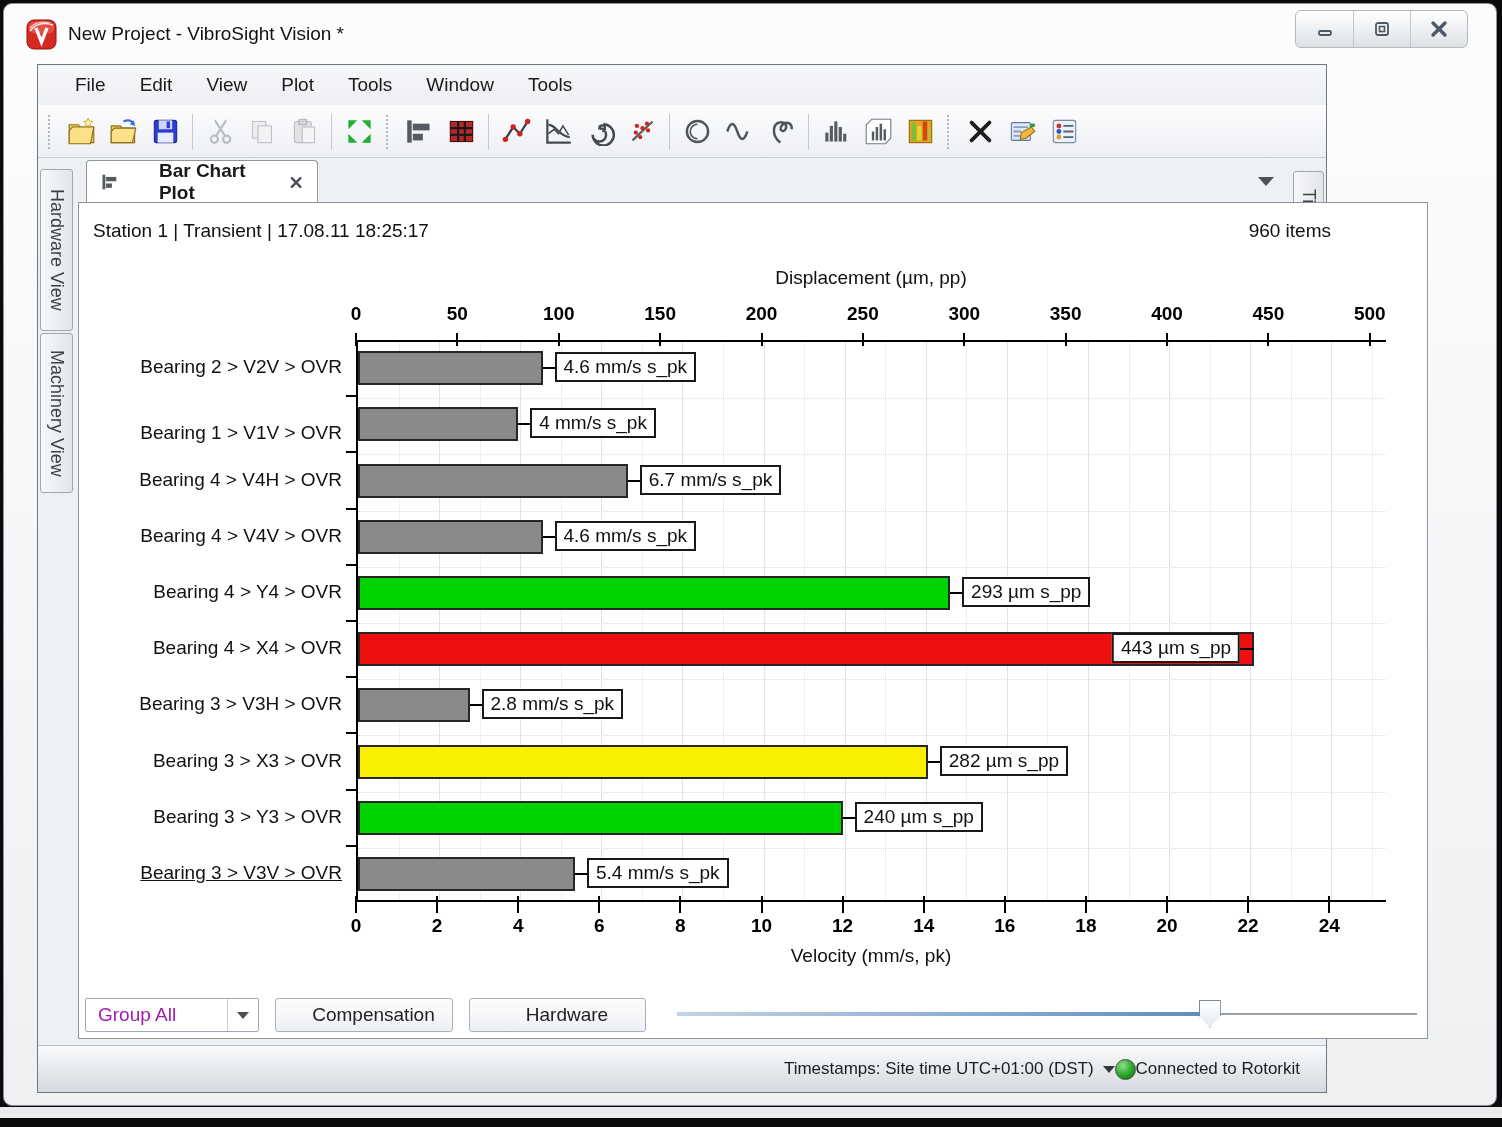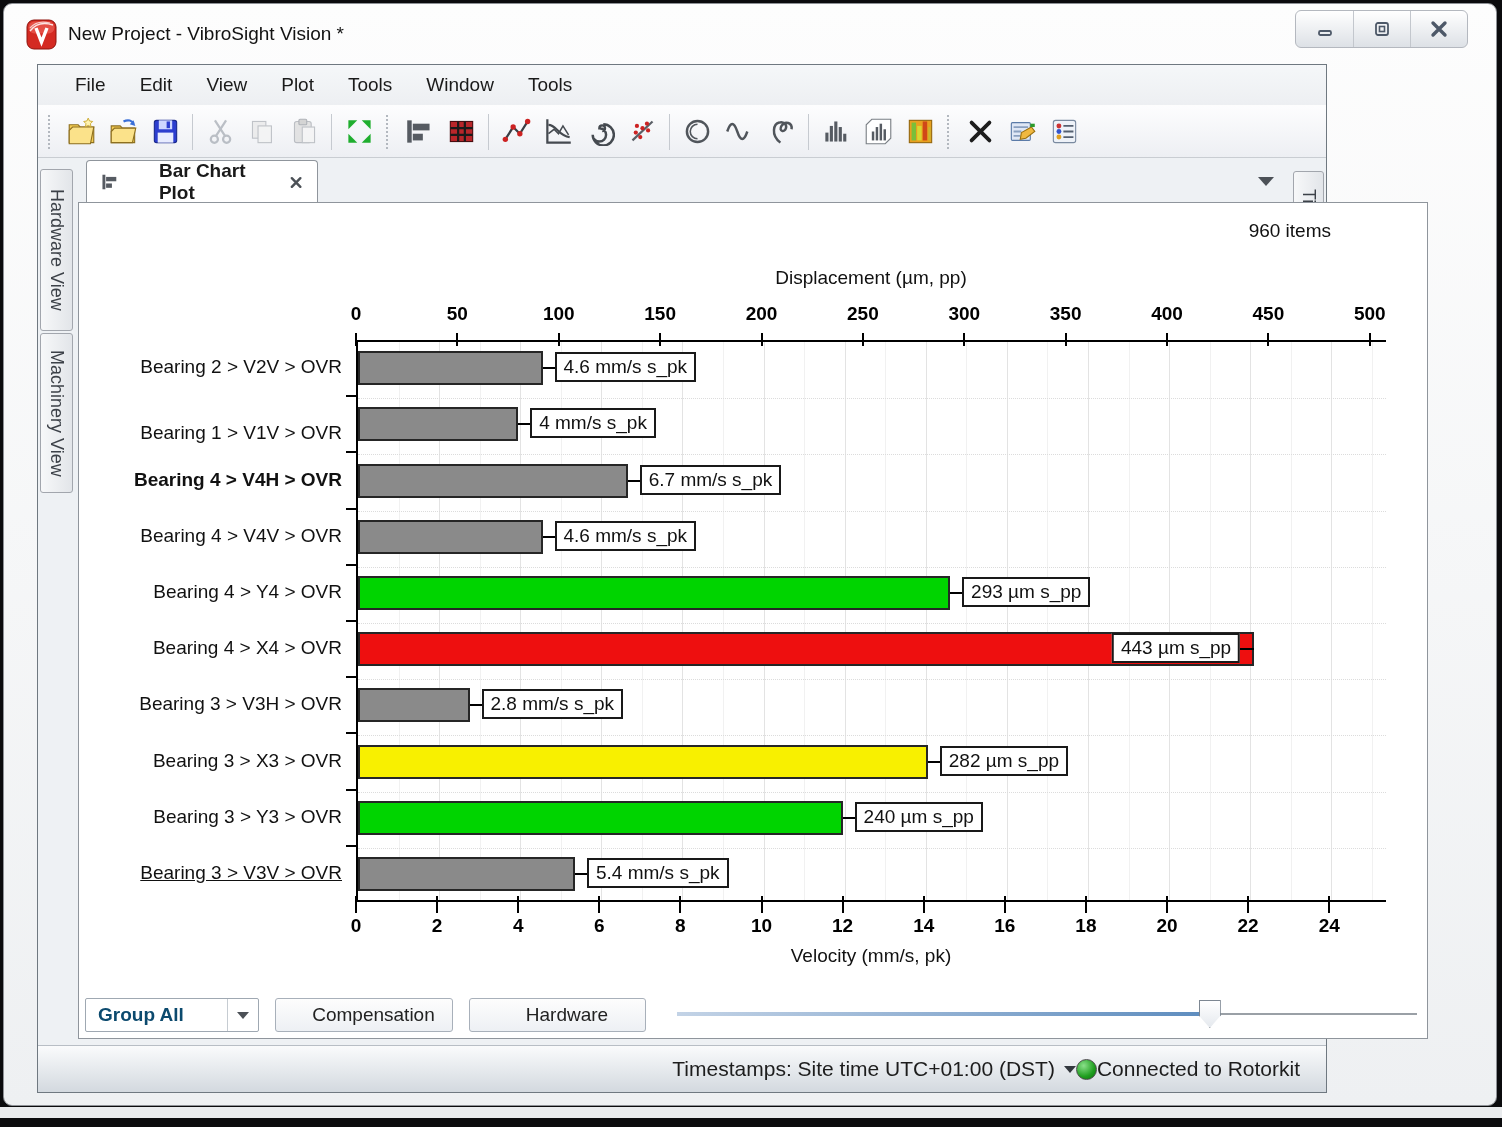--- a/index.html
+++ b/index.html
@@ -68,40 +68,40 @@
   .tick { position:absolute; background:#000; }
   .ticklabel { position:absolute; width:70px; text-align:center; font-size:19px; font-weight:bold; color:#000; }
   .cat-label { position:absolute; left:0; width:263px; text-align:right; font-size:19px; color:#111; white-space:nowrap; }
   .bar { position:absolute; height:34px; border:2px solid #262626; }
   .whisker { position:absolute; height:2px; background:#000; }
   .vbox { position:absolute; height:30px; line-height:26px; background:#fff; border:2px solid #191919;
           padding:0 7px; font-size:19px; color:#111; white-space:nowrap; }
 
   .combo { position:absolute; left:6px; top:795px; width:174px; height:34px; background:#fff;
            border:1px solid #9fa8b2; border-radius:2px; display:flex; align-items:stretch; }
-  .combo-label { flex:1; font-size:19px; font-weight:bold; color:#0c4a6e; padding-left:12px; line-height:32px; }
+  .combo-label { flex:1; font-size:19px; font-weight:normal; color:#a21caf; padding-left:12px; line-height:32px; }
   .combo-arrow { width:31px; border-left:1px solid #c6ccd2; display:flex; align-items:center; justify-content:center; }
   .tri-down { width:0; height:0; border-left:6px solid transparent; border-right:6px solid transparent; border-top:7px solid #4c5157; }
 
   .btn { position:absolute; top:795px; height:34px; background:linear-gradient(#fdfdfd,#edf0f4);
          border:1px solid #a8b0ba; border-radius:3px; font-size:19px; color:#222;
          display:flex; align-items:center; justify-content:center;padding-left:19px; }
   #btn-compensation { left:196px; width:178px; }
   #btn-baseline { left:390px; width:177px; }
 
   .slider { position:absolute; left:598px; top:794px; width:740px; height:34px; }
   .track-blue { position:absolute; left:0; top:15px; height:4px; background:linear-gradient(to right,#c3d3e6,#5d8cbe); }
   .track-gray { position:absolute; top:16px; right:0; height:2px; background:#9aa0a6; }
   .handle { position:absolute; top:3px; width:22px; height:28px; background:linear-gradient(#ffffff,#e5e9ee);
             border:1px solid #7d8792; clip-path:polygon(0 0,100% 0,100% 55%,50% 100%,0 55%); }
 
   .statusbar { position:absolute; left:0; bottom:0; width:100%; height:47px;
                background:linear-gradient(#fafbfc,#d3d9df); border-top:1px solid #b8bec5;
                display:flex; align-items:center; justify-content:flex-end; padding-right:26px; 
-               font-size:21px; color:#1d1d1d; }
+               font-size:17px; color:#1d1d1d; }
   .status-dot { width:21px; height:21px; border-radius:50%; border:1px solid #4a4a4a;
                 background:radial-gradient(circle at 35% 30%, #8ae08a, #1f9e1f 60%, #0b6e0b); }
   .ts-group { display:flex; align-items:center; gap:9px; }
 </style>
 </head>
 <body>
 
 <div class="glass"></div>
 <div class="bottom-strip"></div>
 
@@ -344,20 +344,21 @@
         </svg>
         <span class="tab-label">Bar Chart Plot</span>
         <svg width="15" height="15" viewBox="0 0 15 15">
           <path d="M3 3l9 9M12 3l-9 9" stroke="#4c5157" stroke-width="2.6" stroke-linecap="round"></path>
         </svg>
       </div>
       <div class="tab-dd"></div>
     </div>
 
     <div class="mainpanel">
+      <div class="hdr-left">Station 1 | Transient | 17.08.11 18:25:17</div>
       <div class="hdr-right">960 items</div>
 
       <div id="chart">
         <div class="axis-title" style="top:64px">Displacement (µm, pp)</div>
         <div class="plotbox" id="plotbox">
             <div class="gridv minor" style="left: 40.6px;"></div>
             <div class="gridv major" style="left: 81.1px;"></div>
             <div class="gridv minor" style="left: 121.7px;"></div>
             <div class="gridv major" style="left: 162.2px;"></div>
             <div class="gridv minor" style="left: 202.8px;"></div>
@@ -450,21 +451,21 @@
           <div class="tick" style="left: 267px; top: 585.6px; width: 10px; height: 2px;"></div>
           <div class="tick" style="left: 267px; top: 641.8px; width: 10px; height: 2px;"></div>
           <div class="cat-label" style="top: 153.1px;">Bearing 2 &gt; V2V &gt; OVR</div>
           <div class="bar" style="left: 279px; width: 184.5px; top: 148.1px; background: rgb(138, 138, 138);"></div>
           <div class="whisker" style="left: 463.5px; width: 12px; top: 164.1px;"></div>
           <div class="vbox" style="left: 475.5px; top: 149.1px;">4.6 mm/s s_pk</div>
           <div class="cat-label" style="top: 219px;">Bearing 1 &gt; V1V &gt; OVR</div>
           <div class="bar" style="left: 279px; width: 160.2px; top: 204.3px; background: rgb(138, 138, 138);"></div>
           <div class="whisker" style="left: 439.2px; width: 12px; top: 220.3px;"></div>
           <div class="vbox" style="left: 451.2px; top: 205.3px;">4 mm/s s_pk</div>
-          <div class="cat-label" style="top: 265.5px; font-weight: bold;">Bearing 4 &gt; V4H &gt; OVR</div>
+          <div class="cat-label" style="top: 265.5px;">Bearing 4 &gt; V4H &gt; OVR</div>
           <div class="bar" style="left: 279px; width: 269.7px; top: 260.5px; background: rgb(138, 138, 138);"></div>
           <div class="whisker" style="left: 548.7px; width: 12px; top: 276.5px;"></div>
           <div class="vbox" style="left: 560.7px; top: 261.5px;">6.7 mm/s s_pk</div>
           <div class="cat-label" style="top: 321.7px;">Bearing 4 &gt; V4V &gt; OVR</div>
           <div class="bar" style="left: 279px; width: 184.5px; top: 316.7px; background: rgb(138, 138, 138);"></div>
           <div class="whisker" style="left: 463.5px; width: 12px; top: 332.7px;"></div>
           <div class="vbox" style="left: 475.5px; top: 317.7px;">4.6 mm/s s_pk</div>
           <div class="cat-label" style="top: 377.9px;">Bearing 4 &gt; Y4 &gt; OVR</div>
           <div class="bar" style="left: 279px; width: 592.1px; top: 372.9px; background: rgb(0, 212, 0);"></div>
           <div class="whisker" style="left: 871.1px; width: 12px; top: 388.9px;"></div>

